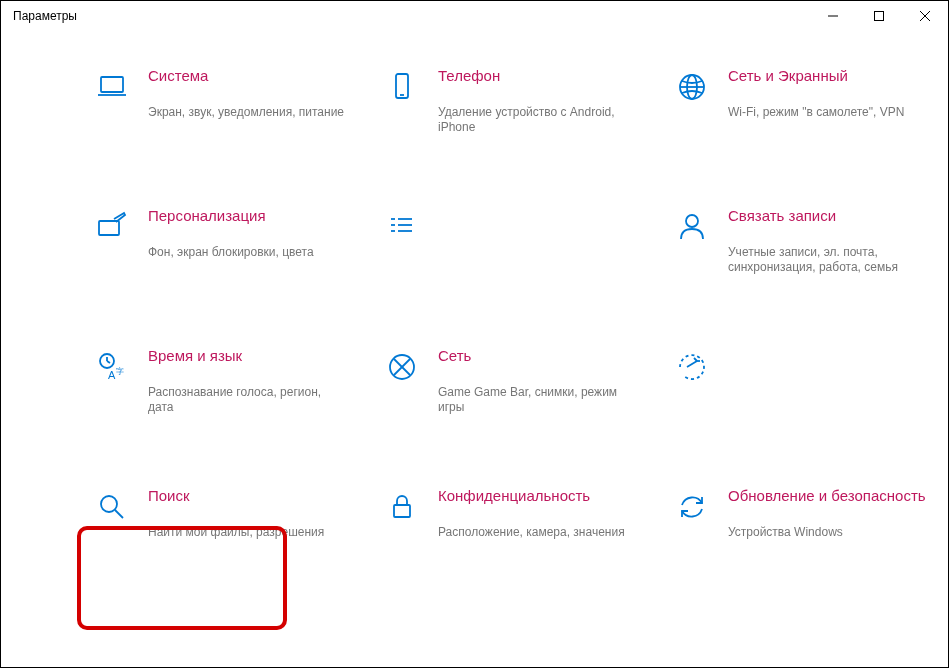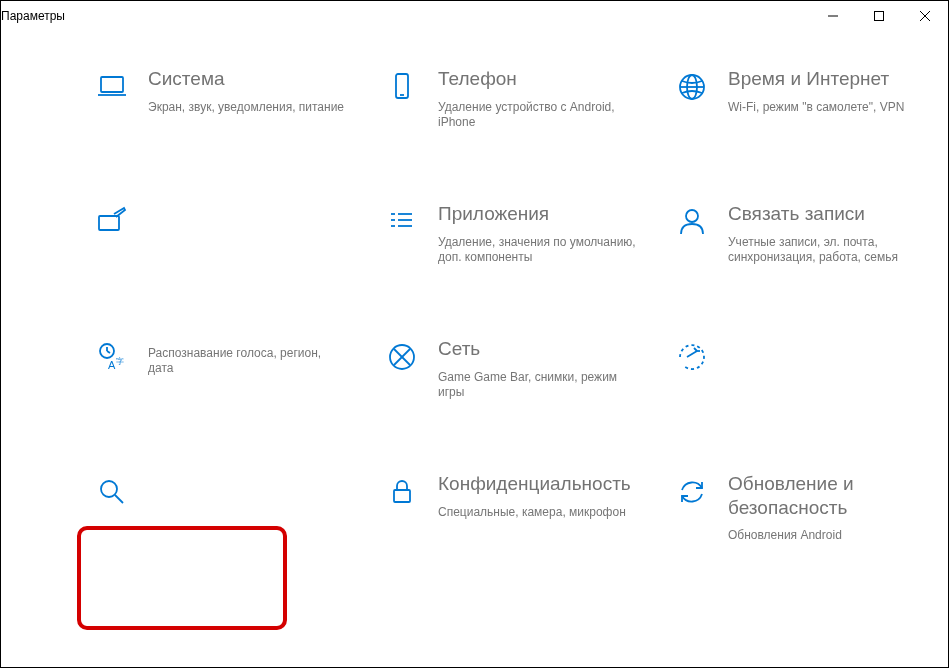--- a/index.html
+++ b/index.html
@@ -16,20 +16,21 @@
   }
   .titlebar {
     display:flex;
     align-items:center;
     justify-content:space-between;
     height:30px;
     background:#fff;
     border-bottom:0px solid #e5e5e5;
   }
   .titlebar .title {
+    padding-left:12px;
     font-size:12px;
     color:#000;
   }
   .win-controls { display:flex; }
   .win-controls .ctrl {
     width:46px; height:30px;
     display:flex; align-items:center; justify-content:center;
     color:#000;
   }
   .win-controls svg { stroke:#000; }
@@ -51,29 +52,29 @@
     padding:8px 6px 8px 6px;
     border-radius:10px;
   }
   .tile .icon {
     width:40px; height:40px; flex:0 0 40px;
     display:flex; align-items:center; justify-content:center;
   }
   .tile .icon svg { stroke:#0078D4; fill:none; stroke-width:1.8; }
   .tile .txt { max-width: 200px; }
   .tile .title {
-    font-size:19px;
-    color:#737373;
+    font-size:15px;
+    color:#be185d;
     font-weight:400;
     line-height:1.25;
   }
   .tile .desc {
     font-size:12px;
     color:#767676;
-    margin-top:9px;
+    margin-top:19px;
     line-height:1.3;
   }
   .highlight {
     position:absolute;
     border:4px solid #d40000;
     border-radius:10px;
   }
 </style>
 </head>
 <body>
@@ -134,49 +135,49 @@
       <span class="icon">
         <svg width="36" height="36" viewBox="0 0 36 36">
           <circle cx="18" cy="18" r="12"></circle>
           <ellipse cx="18" cy="18" rx="5" ry="12"></ellipse>
           <line x1="6" y1="18" x2="30" y2="18"></line>
           <path d="M8 12 Q18 16 28 12" fill="none"></path>
           <path d="M8 24 Q18 20 28 24" fill="none"></path>
         </svg>
       </span>
       <div class="txt">
-        <div class="title">Время и Интернет</div>
+        <div class="title">Сеть и Экранный</div>
         <div class="desc">Wi-Fi, режим "в самолете", VPN</div>
       </div>
     </div>
 
     <div class="tile">
       <span class="icon">
         <svg width="36" height="36" viewBox="0 0 36 36">
           <rect x="5" y="12" width="20" height="14" rx="1"></rect>
           <path d="M20 10 L30 4 L31 6 L22 13"></path>
         </svg>
       </span>
+      <div class="txt">
+        <div class="title">Персонализация</div>
+        <div class="desc">Фон, экран блокировки, цвета</div>
+      </div>
     </div>
 
     <div class="tile">
       <span class="icon">
         <svg width="36" height="36" viewBox="0 0 36 36">
           <line x1="7" y1="10" x2="11" y2="10"></line>
             <line x1="14" y1="10" x2="28" y2="10"></line>
           <line x1="7" y1="16" x2="11" y2="16"></line>
             <line x1="14" y1="16" x2="28" y2="16"></line>
           <line x1="7" y1="22" x2="11" y2="22"></line>
             <line x1="14" y1="22" x2="28" y2="22"></line>
         </svg>
       </span>
-      <div class="txt">
-        <div class="title">Приложения</div>
-        <div class="desc">Удаление, значения по умолчанию, доп. компоненты</div>
-      </div>
     </div>
 
     <div class="tile">
       <span class="icon">
         <svg width="36" height="36" viewBox="0 0 36 36">
           <circle cx="18" cy="12" r="6"></circle>
           <path d="M7 30 Q7 20 18 20 Q29 20 29 30"></path>
         </svg>
       </span>
       <div class="txt">
@@ -189,20 +190,21 @@
       <span class="icon">
         <svg width="36" height="36" viewBox="0 0 36 36">
           <circle cx="13" cy="12" r="7"></circle>
             <line x1="13" y1="8" x2="13" y2="12"></line>
             <line x1="13" y1="12" x2="16" y2="14"></line>
           <text x="14" y="30" font-size="11" fill="#0078D4" stroke="none">A</text>
           <text x="22" y="25" font-size="8" fill="#0078D4" stroke="none">字</text>
         </svg>
       </span>
       <div class="txt">
+        <div class="title">Время и язык</div>
         <div class="desc">Распознавание голоса, регион, дата</div>
       </div>
     </div>
 
     <div class="tile">
       <span class="icon">
         <svg width="36" height="36" viewBox="0 0 36 36">
           <circle cx="18" cy="18" r="12"></circle>
           <path d="M10 10 Q18 18 26 26"></path>
           <path d="M26 10 Q18 18 10 26"></path>
@@ -225,46 +227,50 @@
       </span>
     </div>
 
     <div class="tile">
       <span class="icon">
         <svg width="36" height="36" viewBox="0 0 36 36">
           <circle cx="15" cy="15" r="8"></circle>
             <line x1="21" y1="21" x2="29" y2="29"></line>
         </svg>
       </span>
+      <div class="txt">
+        <div class="title">Поиск</div>
+        <div class="desc">Найти мои файлы, разрешения</div>
+      </div>
     </div>
 
     <div class="tile">
       <span class="icon">
         <svg width="36" height="36" viewBox="0 0 36 36">
           <rect x="10" y="16" width="16" height="12" rx="1"></rect>
           <path d="M13 16 V12 a5 5 0 0 1 10 0 V16"></path>
         </svg>
       </span>
       <div class="txt">
         <div class="title">Конфиденциальность</div>
-        <div class="desc">Специальные, камера, микрофон</div>
+        <div class="desc">Расположение, камера, значения</div>
       </div>
     </div>
 
     <div class="tile">
       <span class="icon">
         <svg width="36" height="36" viewBox="0 0 36 36">
           <path d="M28 14 A11 11 0 0 0 8 16"></path>
           <path d="M8 22 A11 11 0 0 0 28 20"></path>
           <path d="M28 8 L28 14 L22 14"></path>
           <path d="M8 28 L8 22 L14 22"></path>
         </svg>
       </span>
       <div class="txt">
         <div class="title">Обновление и безопасность</div>
-        <div class="desc">Обновления Android</div>
+        <div class="desc">Устройства Windows</div>
       </div>
     </div>
 
   </div>
 </div>
 
 <div class="highlight" style="left:77px; top:526px; width:210px; height:104px;"></div>
 
 </body></html>

